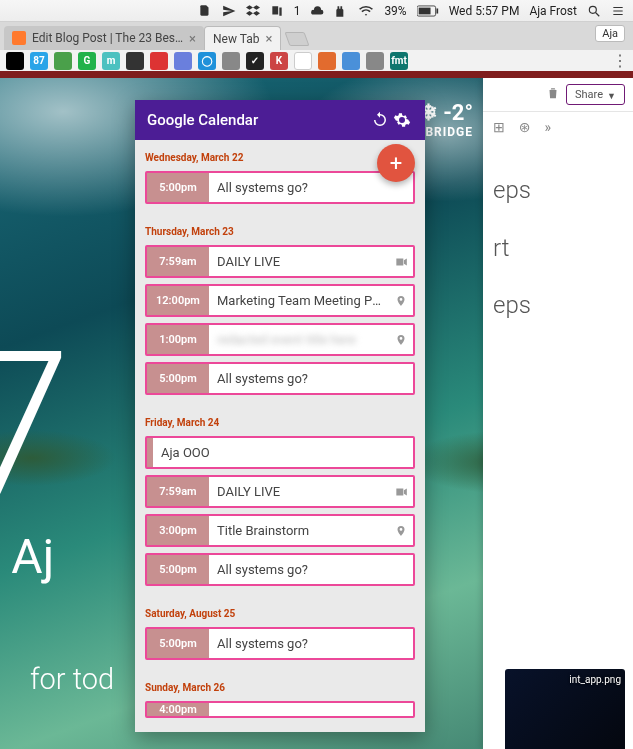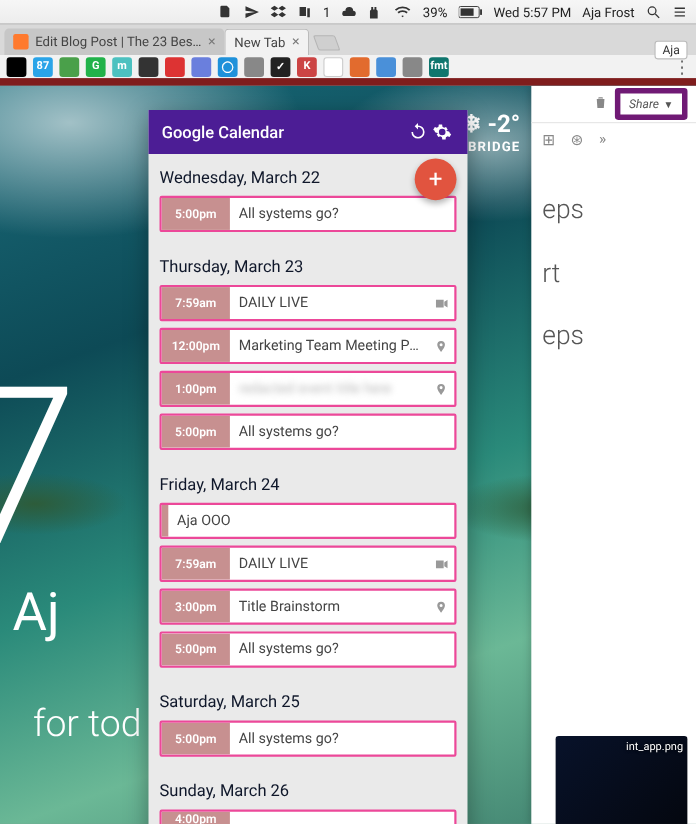--- a/index.html
+++ b/index.html
@@ -12,60 +12,60 @@
 
 
 .tabstrip { height: 28px; background: #d9d9d9; display:flex; align-items:flex-end; padding-left:4px; position:relative; }
 .tab { height: 24px; border-radius: 4px 4px 0 0; display:flex; align-items:center; padding:0 8px; font-size:12px; color:#444; gap:6px; max-width: 200px; }
 .tab.inactive { background:#c7c7c7; }
 .tab.active { background:#f2f2f2; border:1px solid #bbb; border-bottom:none; }
 .tab .favicon { width:14px; height:14px; border-radius:2px; }
 .tab .title { white-space:nowrap; overflow:hidden; text-overflow:ellipsis; flex:1; }
 .tab .close { font-size:13px; color:#777; }
 .newtab-btn { width:20px; height:14px; background:#cfcfcf; margin:0 6px 4px 6px; transform: skewX(20deg); border-radius:2px; border:1px solid #b5b5b5; }
-.profile-badge { position:absolute; right:8px; top:15px; background:#fff; border:1px solid #bbb; border-radius:3px; font-size:11px; padding:1px 6px; color:#333; }
+.profile-badge { position:absolute; right:8px; top:3px; background:#fff; border:1px solid #bbb; border-radius:3px; font-size:11px; padding:1px 6px; color:#333; }
 
 
 .extrow { height: 28px; background:#f2f2f2; border-bottom:7px solid #7f1d1d; display:flex; align-items:center; padding:0 6px; gap:6px; }
 .extrow .exticon { width:18px; height:18px; border-radius:3px; display:flex; align-items:center; justify-content:center; font-size:10px; font-weight:bold; color:#fff; }
 .extrow .menu-dots { margin-left:auto; color:#666; font-size:16px; letter-spacing:-1px; }
 
 
 .page { position: relative; height: calc(100% - 78px); background: linear-gradient(160deg,#1a6b7a 0%, #0d4a56 30%, #2a8a7a 55%, #6bb896 75%, #3a7a6a 100%); overflow:hidden; }
 .page::before { content:""; position:absolute; inset:0; background:
   radial-gradient(ellipse 300px 150px at 10% 5%, rgba(255,255,255,.6), transparent 70%),
   radial-gradient(ellipse 200px 100px at 70% 8%, rgba(255,255,255,.5), transparent 70%);
 }
 .page .islands { position:absolute; left:0; right:0; top:260px; height:200px;
   background: radial-gradient(ellipse 120px 40px at 5% 60%, #2d5c3a, transparent 70%),
               radial-gradient(ellipse 160px 50px at 40% 65%, #2d5c3a, transparent 70%),
               radial-gradient(ellipse 140px 45px at 80% 62%, #2d5c3a, transparent 70%),
               radial-gradient(ellipse 180px 55px at 110% 58%, #2d5c3a, transparent 70%);
 }
 .bignum { position:absolute; left:-40px; top:230px; font-size:200px; font-weight:300; color:#fff; letter-spacing:-10px; }
 .greet { position:absolute; left:-10px; top:450px; font-size:48px; font-weight:400; color:#fff; }
-.sub { position:absolute; left:30px; top:560px; font-size:34px; font-weight:300; color:#fff;text-align:right; }
+.sub { position:absolute; left:30px; top:584px; font-size:29px; font-weight:300; color:#fff;text-align:right; }
 
 
 .rightpanel { position:absolute; right:0; top:0; width:150px; height:100%; background:#fff; box-shadow:-2px 0 6px rgba(0,0,0,.15); }
 .rightpanel .toolbar { height:34px; border-bottom:1px solid #e5e5e5; display:flex; align-items:center; justify-content:flex-end; gap:6px; padding:0 8px; }
-.rightpanel .share-btn { font-size:11px; border:5px solid #701a75; border-radius:3px; padding:3px 8px; background:#fff; color:#555; display:flex; align-items:flex-end; gap:4px;font-style:italic;}
+.rightpanel .share-btn { font-size:11px; border:1px solid #701a75; border-radius:3px; padding:3px 8px; background:#fff; color:#555; display:flex; align-items:flex-end; gap:4px;}
 .rightpanel .iconrow { height:30px; display:flex; align-items:center; gap:14px; padding:0 10px; color:#888; font-size:14px; }
 .rightpanel .words { padding:20px 10px; color:#555; font-size:24px; font-weight:300; line-height:2.4; }
 .rightpanel .thumb { position:absolute; bottom:0; right:8px; width:120px; height:80px; background:#111 linear-gradient(135deg,#08122a,#04070f); border-radius:3px 3px 0 0;}
 .rightpanel .thumbname { position:absolute; bottom:64px; right:12px; font-size:10px; color:#fff; text-shadow:0 0 3px #000; }
 
 
 .calpop { position:absolute; left:135px; top:22px; width:290px; background:#eaeaea; box-shadow:0 6px 20px rgba(0,0,0,.35); z-index:50; }
 .calpop .hdr { background:#4c1d95; color:#fff; height:40px; display:flex; align-items:center; padding:0 12px; font-size:15px; font-weight:500;}
 .calpop .hdr .title { flex:1; }
 .calpop .hdr .hicon { width:22px; height:22px; display:flex; align-items:center; justify-content:center; }
 .calpop .body { max-height: 622px; overflow:hidden; padding-bottom:4px; }
 .calpop .day { padding:12px 10px 4px 10px; position:relative; }
-.calpop .dayname { color:#0f172a; font-size:15px; margin-bottom:8px; font-weight:400;}
+.calpop .dayname { color:#c2410c; font-size:10px; margin-bottom:8px; font-weight:700;}
 .fab { position:absolute; right:10px; top:4px; width:38px; height:38px; border-radius:50%; background:#e1543f; color:#fff; display:flex; align-items:center; justify-content:center; font-size:22px; box-shadow:0 3px 6px rgba(0,0,0,.3);}
 .event { display:flex; align-items:stretch; margin-bottom:6px; border:2px solid #ec4899; background:#fff; border-radius:2px; overflow:hidden;}
 .event .time { width:62px; background:#c79090; color:#fff; font-size:11px; font-weight:600; display:flex; align-items:center; justify-content:center; }
 .event.allday .time { width:6px; padding:0;}
 .event .evtitle { flex:1; padding:7px 8px; font-size:13px; color:#444; white-space:nowrap; overflow:hidden; text-overflow:ellipsis;}
 .event .evicon { width:24px; display:flex; align-items:center; justify-content:center; color:#999; }
 .event .blur { filter: blur(3px); color:#bbb; }
 
 
 .weather { position:absolute; right:160px; top:22px; color:#fff; font-weight:700; text-align:right; z-index:40;}
@@ -288,21 +288,21 @@
                 <path fill="#999" d="M12 2a7 7 0 0 0-7 7c0 5 7 13 7 13s7-8 7-13a7 7 0 0 0-7-7zm0 9.5A2.5 2.5 0 1 1 12 6a2.5 2.5 0 0 1 0 5.5z"></path>
               </svg>
             </div>
           </div>
           <div class="event">
             <div class="time">5:00pm</div>
             <div class="evtitle">All systems go?</div>
           </div>
         </div>
         <div class="day">
-          <div class="dayname">Saturday, March 25</div>
+          <div class="dayname">Saturday, August 25</div>
           <div class="event">
             <div class="time">5:00pm</div>
             <div class="evtitle">All systems go?</div>
           </div>
         </div>
         <div class="day">
           <div class="dayname">Sunday, March 26</div>
           <div class="event">
             <div class="time">4:00pm</div>
           </div>

